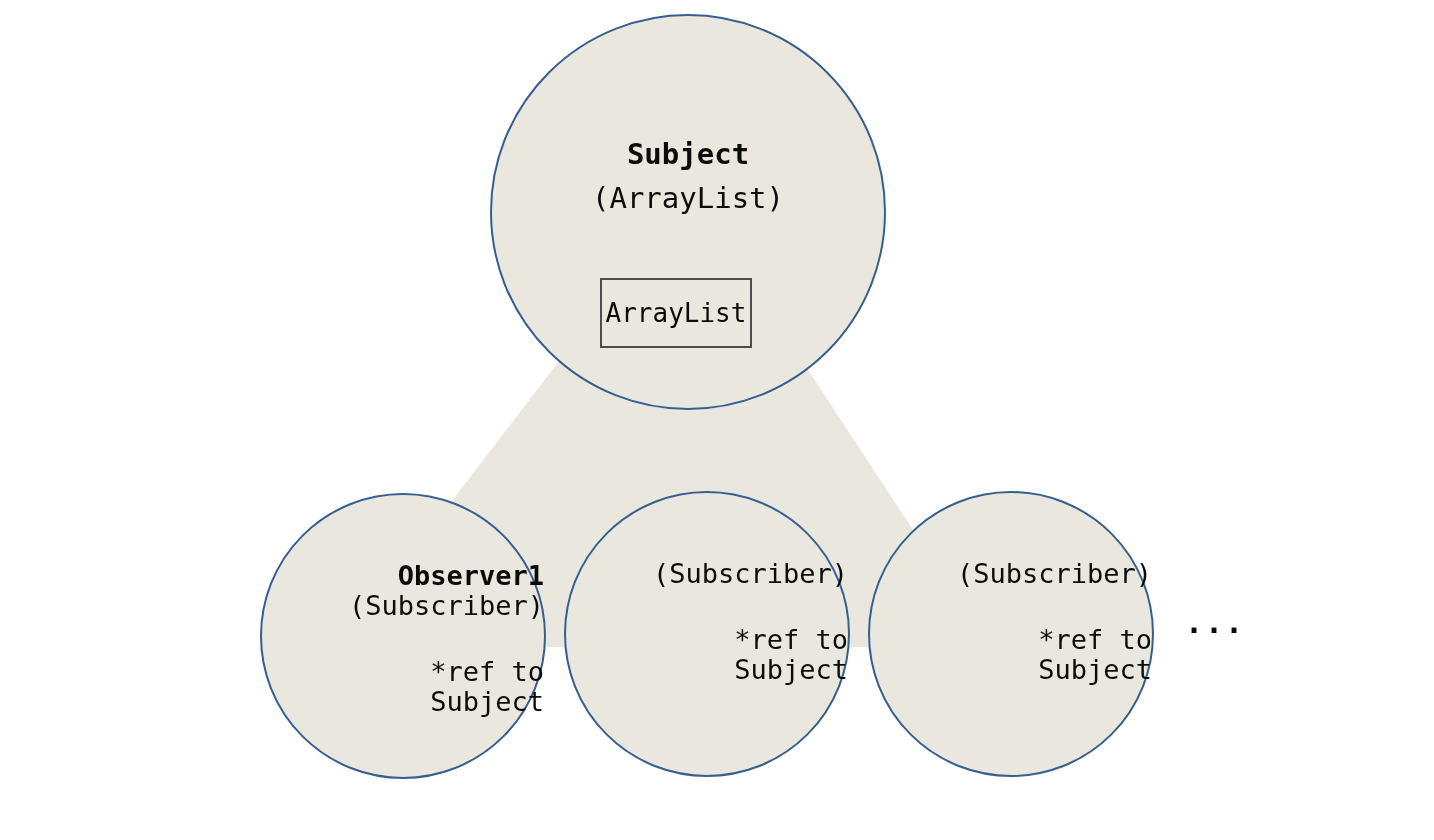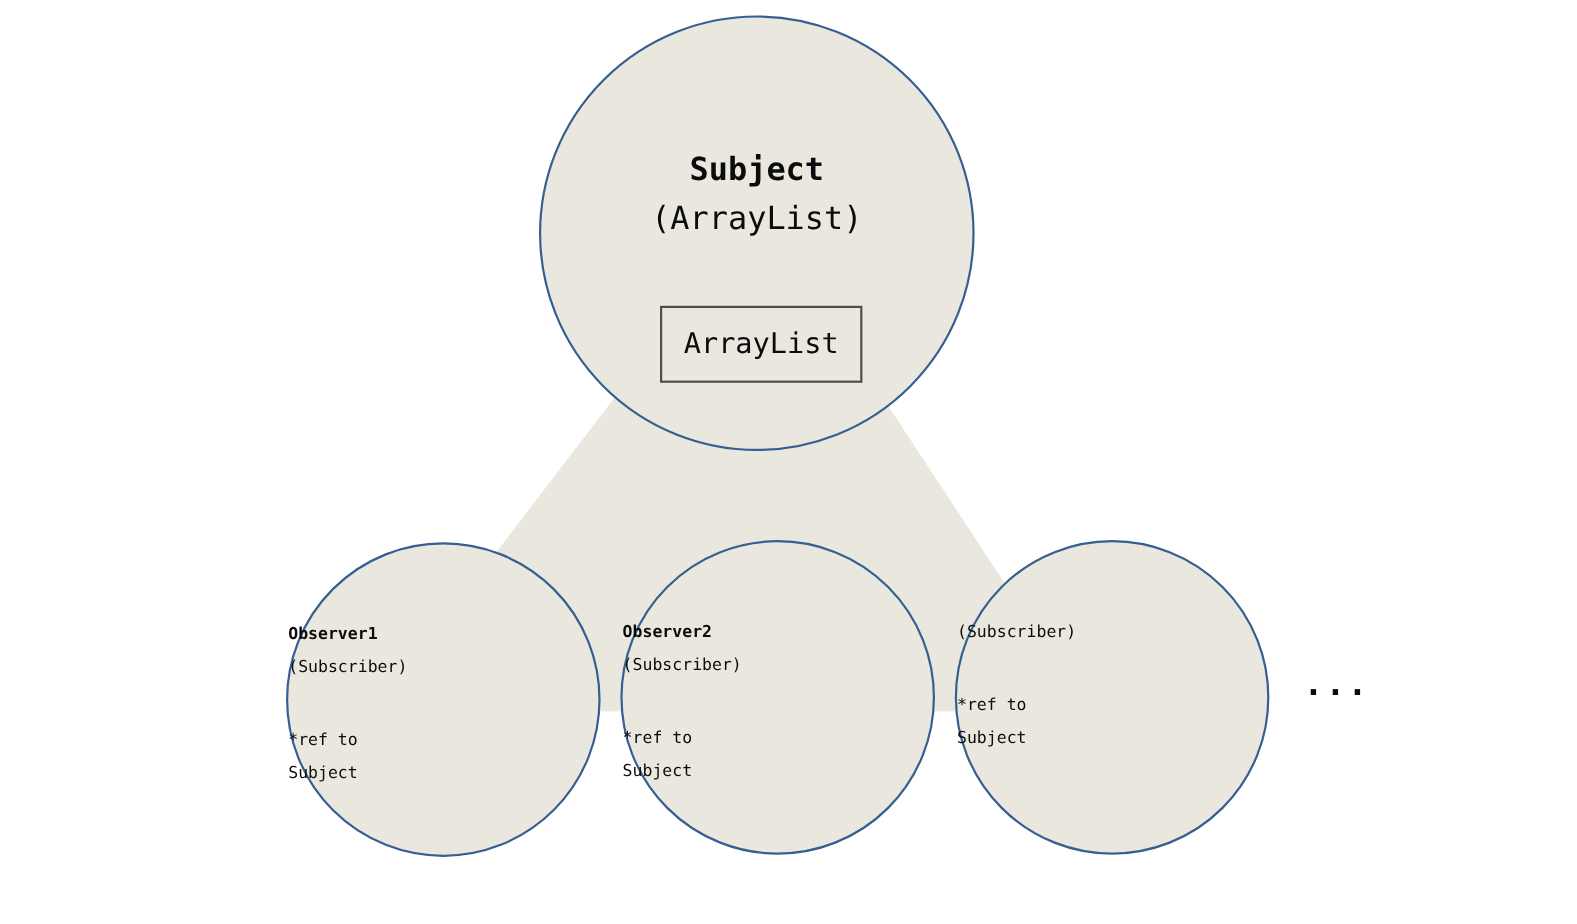--- a/index.html
+++ b/index.html
@@ -41,36 +41,36 @@
     position: absolute;
     top: 116px; left: 0; right: 0;
     text-align: center;
     font-size: 29px;
     line-height: 44px;
   }
   .subject-title { font-weight: bold; }
   .arraylist-box {
     position: absolute;
     left: 108px; top: 262px;
-    width: 184px; height: 70px;
+    width: 152px; height: 70px;
     border: 2px solid var(--box_stroke);
     display: flex;
     align-items: center;
     justify-content: center;
     font-size: 26px;
   }
   .observer-circle { width: 286px; height: 286px; }
   .observer-1 { left: 260px; top: 493px; }
   .observer-2 { left: 564px; top: 491px; }
   .observer-3 { left: 868px; top: 491px; }
   .observer-text {
     position: absolute;
     top: 66px; left: 0; right: 0;
-    text-align: left;
-    font-size: 15px;
+    text-align: right;
+    font-size: 27px;
     line-height: 30px;
   }
   .observer-title { font-weight: bold; }
   .observer-spacer { height: 36px; }
   .more-ellipsis {
     position: absolute;
     left: 1180px; top: 598px;
     width: 70px;
     text-align: center;
     font-size: 30px;
@@ -101,21 +101,20 @@
       <div class="observer-title">Observer1</div>
       <div class="observer-subtitle">(Subscriber)</div>
       <div class="observer-spacer"></div>
       <div class="observer-ref-line1">*ref to</div>
       <div class="observer-ref-line2">Subject</div>
     </div>
   </div>
 
   <div class="circle observer-circle observer-2">
     <div class="observer-text">
-      <div class="observer-title">Observer2</div>
       <div class="observer-subtitle">(Subscriber)</div>
       <div class="observer-spacer"></div>
       <div class="observer-ref-line1">*ref to</div>
       <div class="observer-ref-line2">Subject</div>
     </div>
   </div>
 
   <div class="circle observer-circle observer-3">
     <div class="observer-text">
       <div class="observer-subtitle">(Subscriber)</div>

